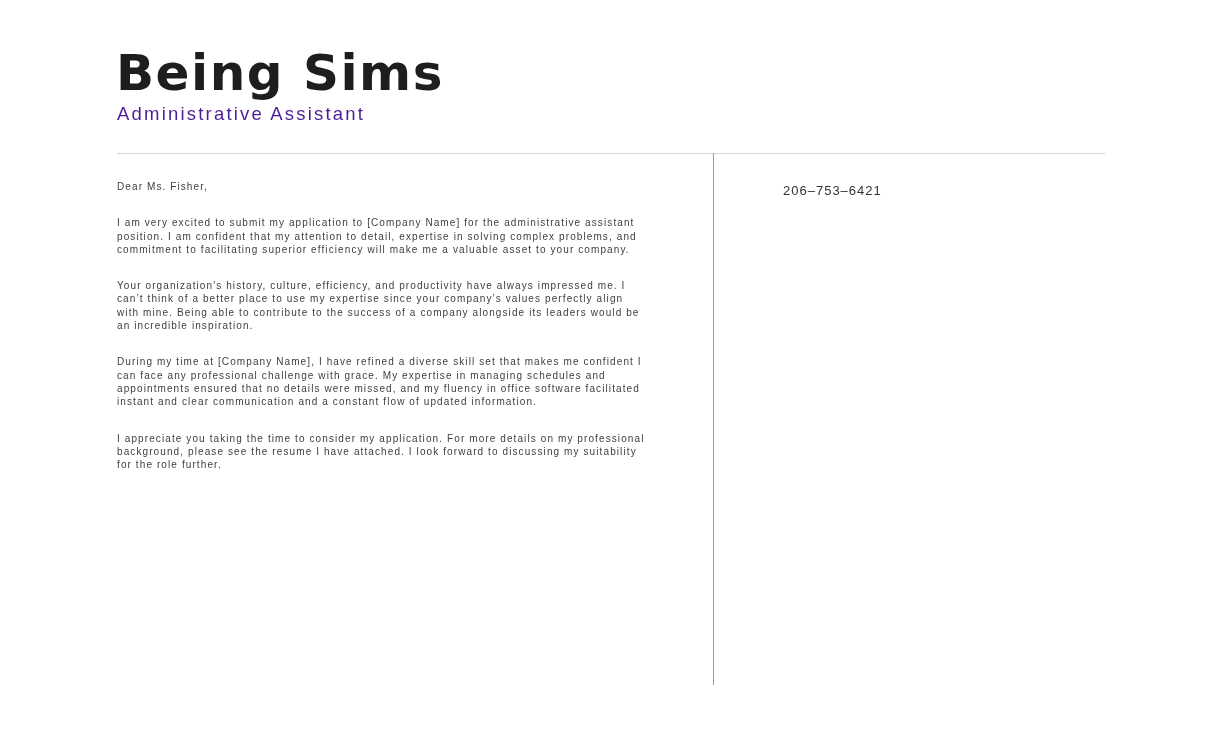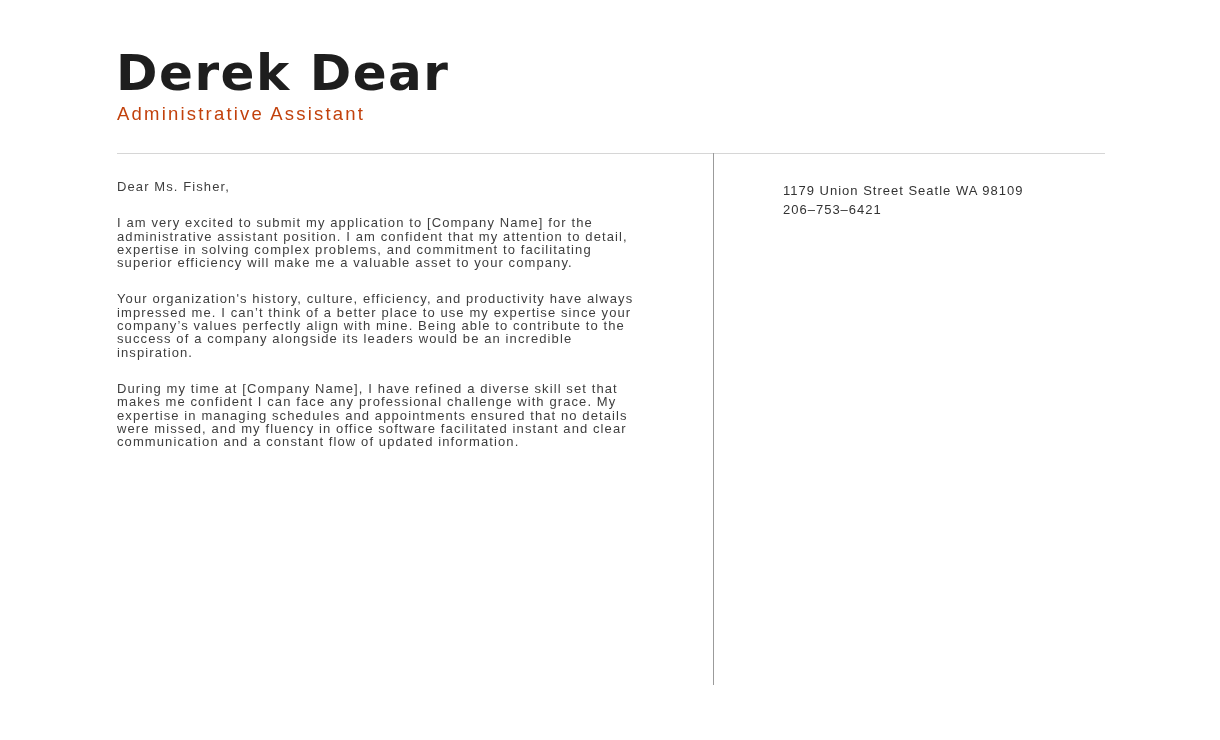--- a/index.html
+++ b/index.html
@@ -28,21 +28,21 @@
     white-space: nowrap;
   }
   .job-title {
     position: absolute;
     left: 117px;
     top: 103px;
     margin: 0;
     font-size: 18.5px;
     font-weight: 400;
     letter-spacing: 2.2px;
-    color: #c2410c;
+    color: #4c1d95;
     white-space: nowrap;
   }
   .header-divider {
     position: absolute;
     left: 117px;
     top: 153px;
     width: 988px;
     height: 1px;
     background: #d6d6d6;
   }
@@ -53,21 +53,21 @@
     width: 1px;
     height: 532px;
     background: #9b9b9b;
   }
   .letter-column {
     position: absolute;
     left: 117px;
     top: 180px;
     width: 532px;
     color: #3e3e3e;
-    font-size: 13px;
+    font-size: 10px;
     line-height: 13.3px;
     letter-spacing: 1.1px;
   }
   .letter-column p {
     margin: 0 0 23px 0;
   }
   .contact-column {
     position: absolute;
     left: 783px;
     top: 182px;
@@ -79,33 +79,33 @@
   }
   .contact-column div {
     margin: 0;
   }
 </style>
 </head>
 <body>
 
 <div class="page">
 
-  <h1 class="candidate-name">Derek Dear</h1>
+  <h1 class="candidate-name">Being Sims</h1>
 
   <div class="job-title">Administrative Assistant</div>
 
   <div class="header-divider"></div>
 
   <div class="letter-column">
     <p>Dear Ms. Fisher,</p>
     <p>I am very excited to submit my application to [Company Name] for the administrative assistant position. I am confident that my attention to detail, expertise in solving complex problems, and commitment to facilitating superior efficiency will make me a valuable asset to your company.</p>
     <p>Your organization's history, culture, efficiency, and productivity have always impressed me. I can’t think of a better place to use my expertise since your company’s values perfectly align with mine. Being able to contribute to the success of a company alongside its leaders would be an incredible inspiration.</p>
     <p>During my time at [Company Name], I have refined a diverse skill set that makes me confident I can face any professional challenge with grace. My expertise in managing schedules and appointments ensured that no details were missed, and my fluency in office software facilitated instant and clear communication and a constant flow of updated information.</p>
+    <p>I appreciate you taking the time to consider my application. For more details on my professional background, please see the resume I have attached. I look forward to discussing my suitability for the role further.</p>
   </div>
 
   <div class="column-divider"></div>
 
   <div class="contact-column">
-    <div>1179 Union Street Seatle WA 98109</div>
     <div>206–753–6421</div>
   </div>
 
 </div>
 
 </body></html>

